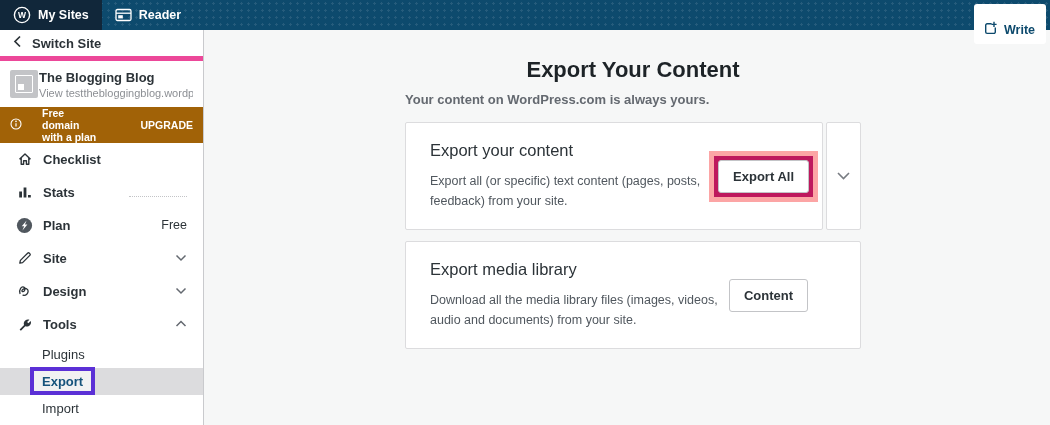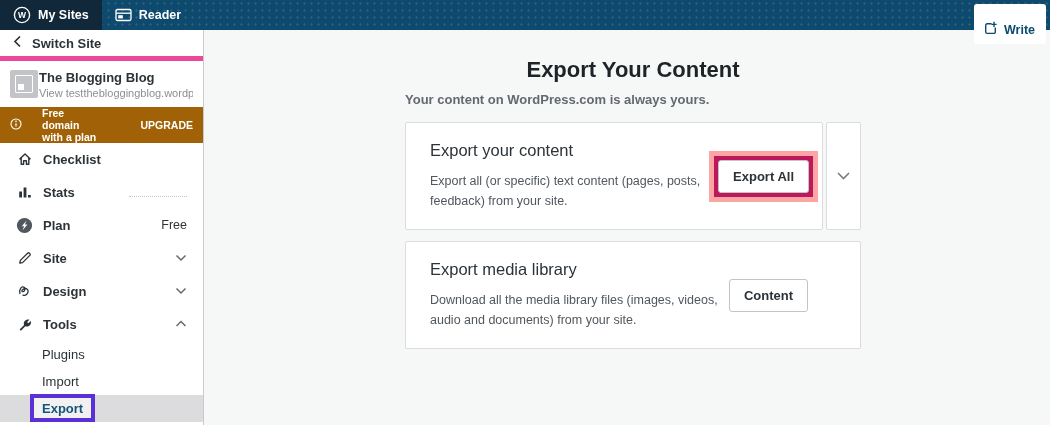--- a/index.html
+++ b/index.html
@@ -217,27 +217,27 @@
         <span class="right">
           <svg width="12" height="8" viewBox="0 0 12 8">
               <polyline points="1.5,6 6,1.5 10.5,6" fill="none" stroke="#646970" stroke-width="1.5"></polyline>
             </svg>
         </span>
       </div>
 
       <div class="menu-sub">
         <span class="ml">Plugins</span>
       </div>
-      <div class="menu-sub">
-        <span class="ml">Import</span>
-      </div>
       <div class="menu-sub selected">
         <span class="export-annotation">
           <span class="ml">Export</span>
         </span>
+      </div>
+      <div class="menu-sub">
+        <span class="ml">Import</span>
       </div>
     </nav>
   </aside>
 
   <main class="content">
     <div class="col">
       <h1 class="page-title">Export Your Content</h1>
       <p class="page-sub">Your content on WordPress.com is always yours.</p>
 
       <section class="card-row">

